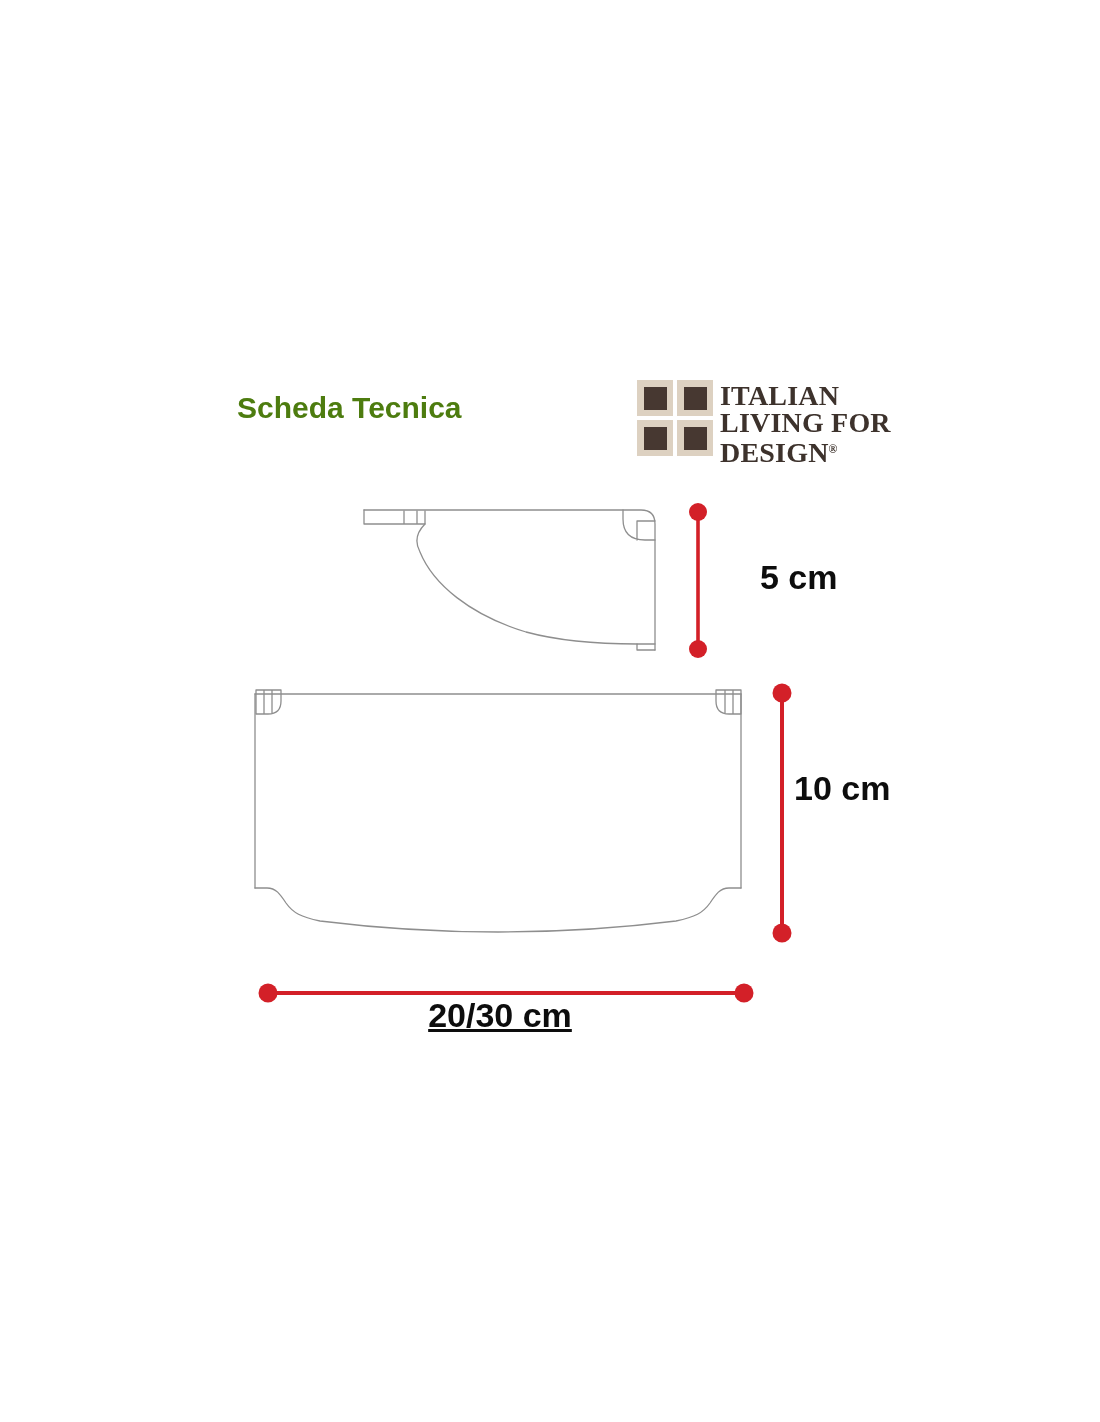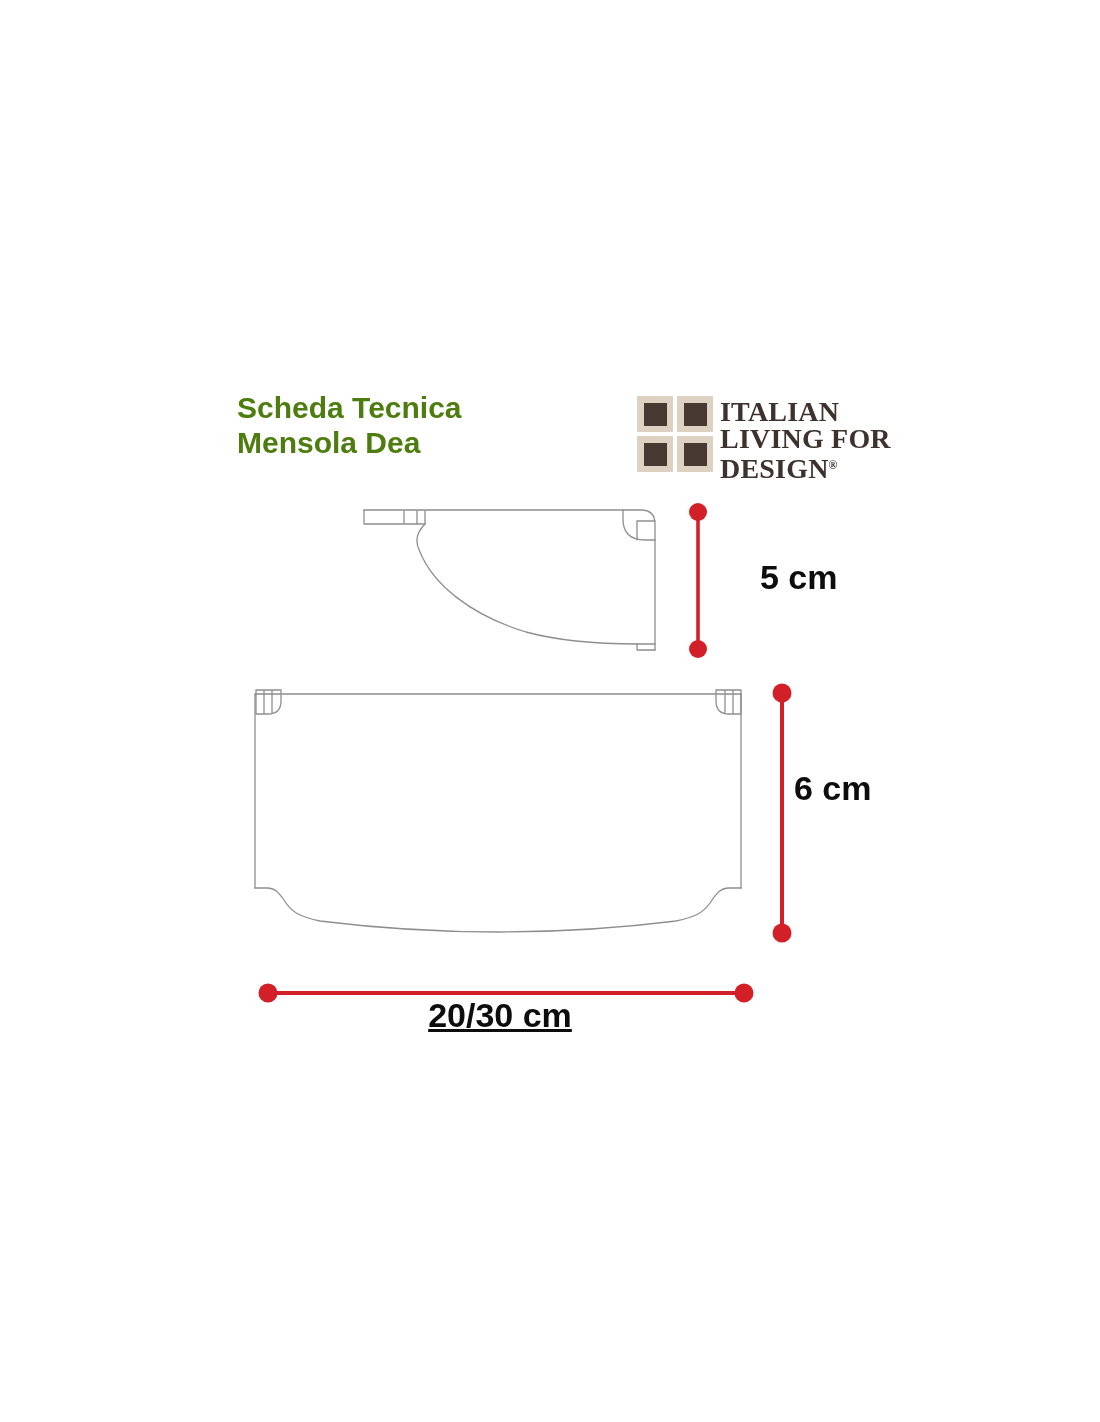--- a/index.html
+++ b/index.html
@@ -7,21 +7,21 @@
     position:relative;width:1100px;height:1422px;background:#ffffff;
     font-family:"Liberation Sans",sans-serif;overflow:hidden;
   }
   
   .title-block{
     position:absolute;left:237px;top:390px;
     font-size:30px;line-height:35px;font-weight:600;color:#4d7c0f;
     letter-spacing:0px;
   }
   
-  .logo{position:absolute;left:637px;top:396px;display:flex;align-items:flex-start;}
+  .logo{position:absolute;left:637px;top:380px;display:flex;align-items:flex-start;}
   .logo-icon{
     width:76px;height:76px;background:#ffffff;
     display:grid;grid-template-columns:36px 36px;grid-template-rows:36px 36px;gap:4px;
   }
   .logo-cell{background:#ddd1c1;display:flex;align-items:center;justify-content:center;}
   .logo-square{width:23px;height:23px;background:#473831;}
   .logo-text{
     margin-left:7px;margin-top:2px;
     font-family:"Liberation Serif",serif;font-weight:600;
     font-size:28px;line-height:27px;color:#3d322c;letter-spacing:0.2px;
@@ -39,21 +39,20 @@
   }
   .dim-label.center{text-align:center;text-decoration:underline;}
 </style>
 </head>
 <body>
 
 <div class="canvas">
 
   <div class="title-block">
     <div>Scheda Tecnica</div>
-    <div>Mensola Dea</div>
   </div>
 
   <div class="logo">
     <div class="logo-icon">
       <div class="logo-cell">
           <div class="logo-square"></div>
         </div>
       <div class="logo-cell">
           <div class="logo-square"></div>
         </div>
@@ -111,17 +110,17 @@
     </g>
     <g>
       <line class="dimline" x1="268" y1="993" x2="744" y2="993" stroke-width="4"></line>
       <circle class="dimdot" cx="268" cy="993" r="9.5"></circle>
       <circle class="dimdot" cx="744" cy="993" r="9.5"></circle>
     </g>
   </svg>
 
   <div class="dim-label" style="left:712px;top:558px;margin-left:48px;">5 cm</div>
 
-  <div class="dim-label" style="left:794px;top:769px;">6 cm</div>
+  <div class="dim-label" style="left:794px;top:769px;">10 cm</div>
 
   <div class="dim-label center" style="left:377px;top:996px;width:246px;">20/30 cm</div>
 
 </div>
 
 </body></html>

